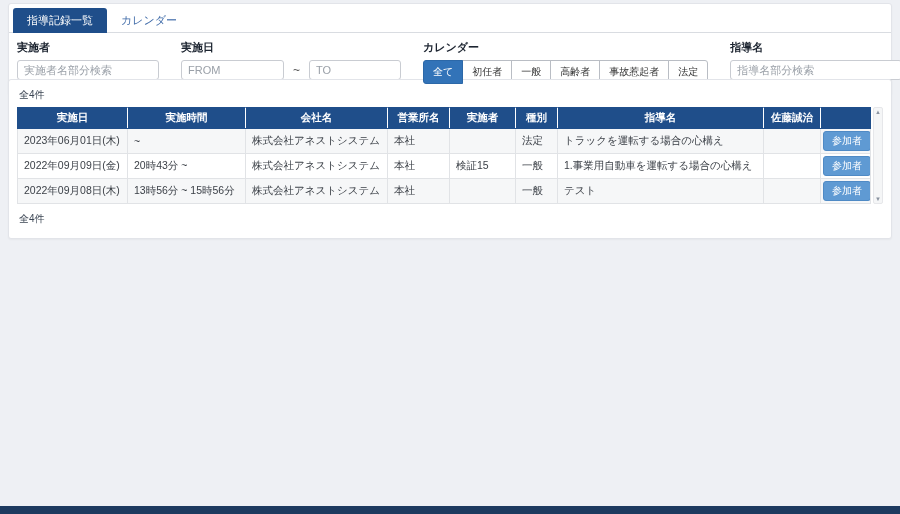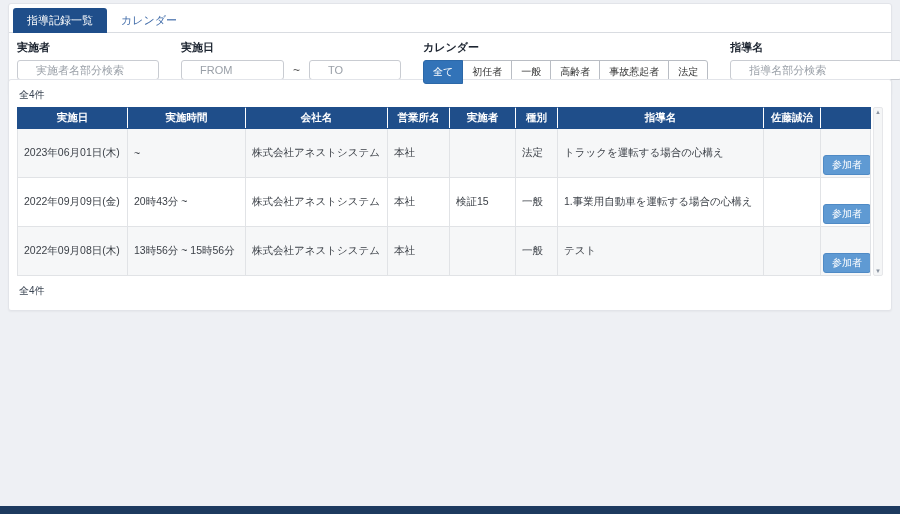--- a/index.html
+++ b/index.html
@@ -41,21 +41,21 @@
     display: flex; align-items: flex-start;
     padding: 7px 10px 10px 8px;
   }
   .fgroup { margin-right: 22px; }
   .flabel {
     font-weight: bold; color: #1c2430;
     font-size: 11px; margin-bottom: 5px;
   }
   .finput {
     height: 20px; border: 1px solid #c9ccd2; border-radius: 3px;
-    padding: 0 18px; font-size: 11px; color: #333;
+    padding: 0 6px; font-size: 11px; color: #333;
     font-family: "Liberation Sans", sans-serif;
     background: #fff; outline: none;
   }
   .finput::placeholder { color: #9aa0a8; }
   .w-impl { width: 142px; }
   .w-from { width: 103px; }
   .w-to   { width: 92px; }
   .w-name { width: 172px; }
   .daterow { display: flex; align-items: center; }
   .tilde { margin: 0 9px; color: #555; font-size: 12px; }
@@ -110,21 +110,20 @@
     height: 19px;
   }
   tbody tr:nth-child(odd)  td { background: #f6f7f8; }
   tbody tr:nth-child(even) td { background: #ffffff; }
   td.c-action { text-align: center; padding: 2px; }
   .join-btn {
     background: #5f9ad3; border: 1px solid #4f8ac5; color: #fff;
     font-size: 10px; padding: 2px 8px; border-radius: 3px;
     cursor: pointer; font-family: Liberation Mono, monospace;
     white-space: nowrap;
-    margin-top: 24px;
   }
   .vscroll {
     width: 10px; margin-left: 2px;
     background: #f5f6f7; border: 1px solid #e6e7ea; border-radius: 2px;
     display: flex; flex-direction: column; justify-content: space-between;
     align-items: center; padding: 1px 0;
   }
   .vscroll .arr { font-size: 6px; color: #8a93a0; line-height: 6px; }
   
   .footer-bar {

